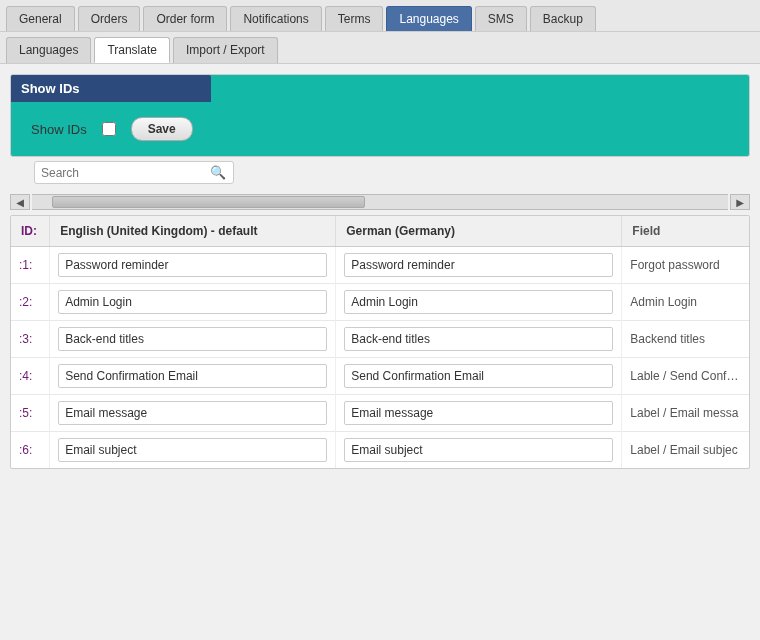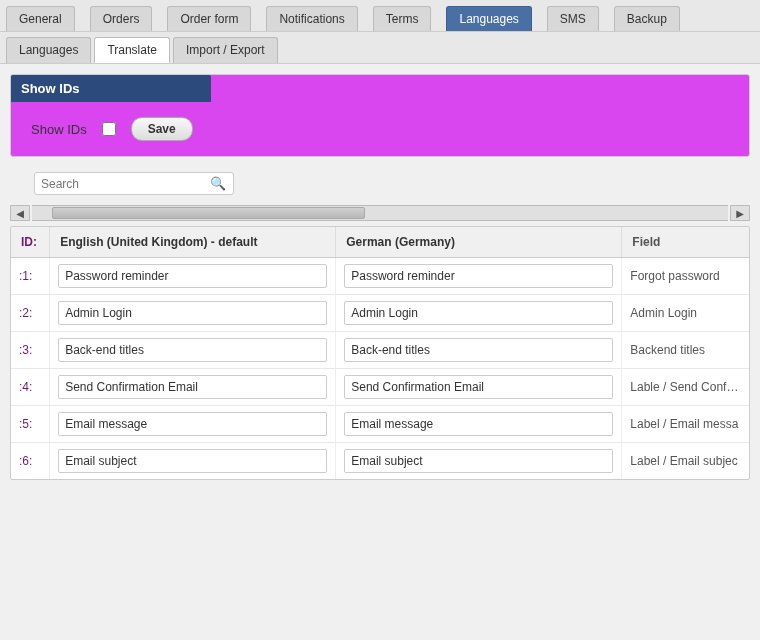--- a/index.html
+++ b/index.html
@@ -12,21 +12,21 @@
       min-height: 640px;
     }
 
     
     .tab-bar {
       display: flex;
       flex-wrap: wrap;
       background: #e8e8e8;
       border-bottom: 1px solid #ccc;
       padding: 6px 6px 0 6px;
-      gap: 15px;
+      gap: 3px;
     }
     .tab {
       padding: 5px 12px;
       background: #d8d8d8;
       border: 1px solid #bbb;
       border-bottom: none;
       border-radius: 3px 3px 0 0;
       cursor: pointer;
       font-size: 12px;
       color: #333;
@@ -62,24 +62,24 @@
     }
 
     
     .main-content {
       background: #f0f0f0;
       padding: 10px;
     }
 
     
     .section-card {
-      background: #d946ef;
+      background: #14b8a6;
       border: 1px solid #ccc;
       border-radius: 3px;
-      margin-bottom: 15px;
+      margin-bottom: 4px;
     }
     .section-header {
       background: #2c4a7c;
       color: #fff;
       padding: 6px 10px;
       font-size: 13px;
       font-weight: bold;
       border-radius: 2px 2px 0 0;
       display: inline-block;
       min-width: 200px;

